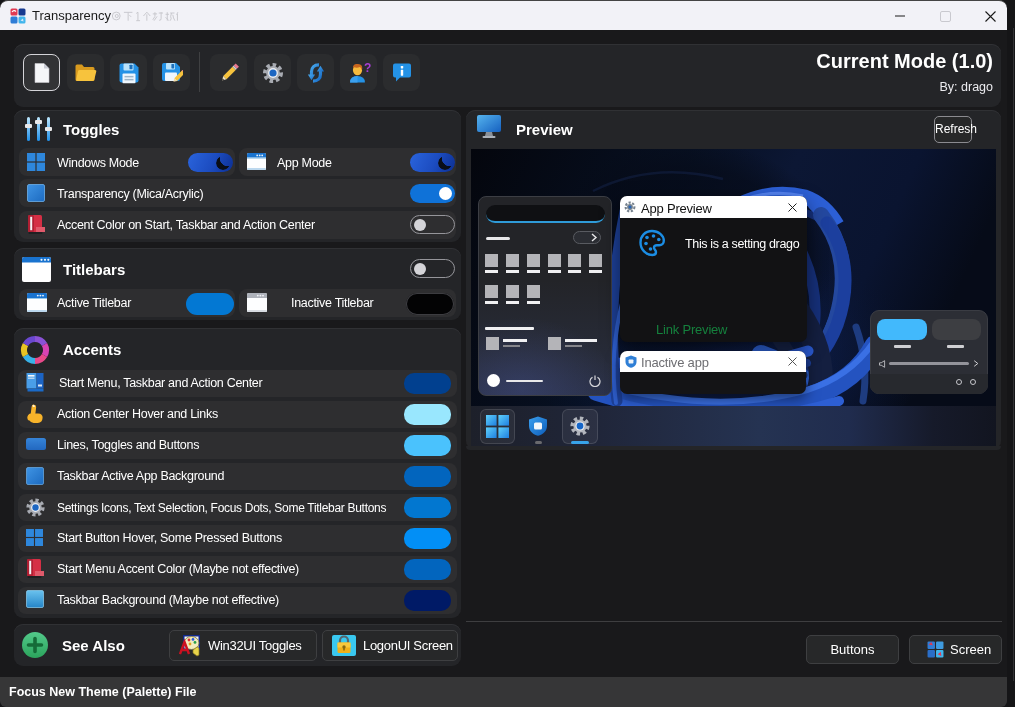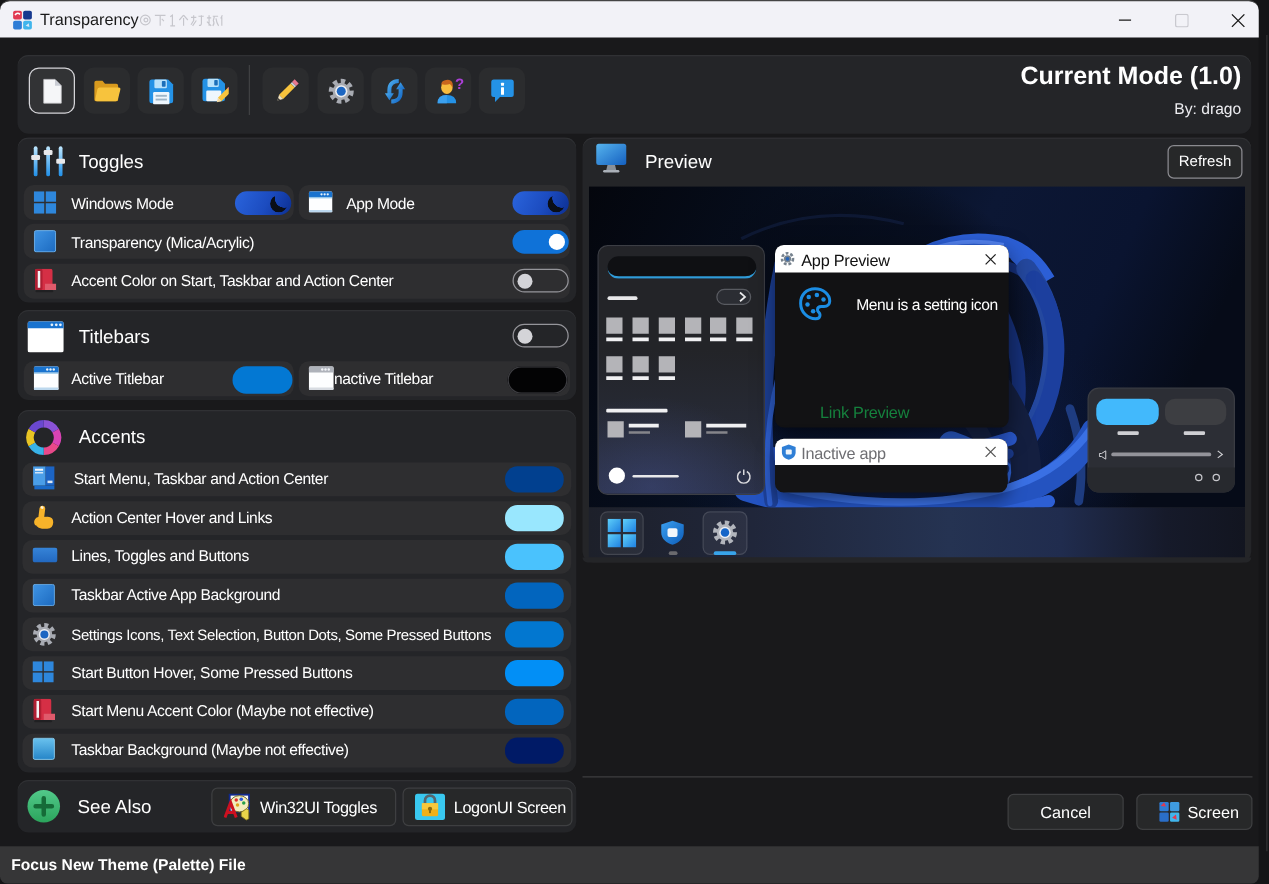--- a/index.html
+++ b/index.html
@@ -11,21 +11,21 @@
 #titlebar { left:0; top:0; width:1007px; height:30px; background:#f2f2f7; border-radius:8px 8px 0 0; border-top:1px solid #444; }
 #titlebar .title { left:32px; top:7px; font-size:13px; color:#1a1a1a; }
 .winbtn { top:0; width:44px; height:30px; text-align:center; line-height:30px; }
 
 
 #main { left:0; top:30px; width:1007px; height:647px; background:#19191b; }
 
 .panel { position:absolute; background:#242528; border-radius:9px; box-shadow:inset 0 1px 0 #303134; }
 .row { position:absolute; background:#2e2e30; border-radius:8px; }
 .rowtext { position:absolute; color:#ffffff; font-size:12.5px; line-height:15px; white-space:nowrap; letter-spacing:-0.3px; }
-.htext { position:absolute; color:#ffffff; font-size:15px; font-weight:normal; white-space:nowrap; }
+.htext { position:absolute; color:#ffffff; font-size:15px; font-weight:bold; white-space:nowrap; }
 .swatch { position:absolute; width:48px; height:22px; border-radius:11px; }
 .sw { width:47px; height:21px; border-radius:10px; }
 
 
 #toolbar { left:14px; top:44px; width:987px; height:63px; }
 .tbtn { position:absolute; top:54px; width:37px; height:37px; background:#2b2c2e; border-radius:8px; }
 .tbtn svg { position:absolute; left:50%; top:50%; transform:translate(-50%,-50%); }
 #tsep { left:199px; top:52px; width:1px; height:40px; background:#3f4042; }
 #cmode { right:22px; top:50px; font-size:20px; font-weight:bold; color:#fff; }
 #bydrago { right:22px; top:80px; font-size:12.5px; color:#ececf0; }
@@ -271,21 +271,21 @@
 <span class="rowtext" style="left:57px;top:296px">Active Titlebar</span>
 <div class="swatch" style="left:186px;top:293px;background:#0378d3"></div>
 <svg class="abs" style="left:247px;top:293px" width="20" height="19" viewBox="0 0 20 19">
     <rect x="0" y="0" width="20" height="19" rx="1.5" fill="#fdfeff"></rect>
     <path d="M0 1.5 Q0 0 1.5 0 H18.5 Q20 0 20 1.5 V5 H0 Z" fill="#aeb2ba"></path>
     <rect x="0" y="17" width="20" height="2" rx="1" fill="#d8dce2"></rect>
     <circle cx="13.4" cy="2.6" r="0.95" fill="#f2f4f8"></circle>
     <circle cx="16" cy="2.6" r="0.95" fill="#f2f4f8"></circle>
     <circle cx="10.8" cy="2.6" r="0.95" fill="#f2f4f8"></circle>
   </svg>
-<span class="rowtext" style="left:264px;top:296px">Inactive Titlebar</span>
+<span class="rowtext" style="left:291px;top:296px">Inactive Titlebar</span>
 <div class="swatch" style="left:406px;top:293px;background:#030304;box-shadow:inset 0 0 0 1px #3c3c40"></div>
 <div id="gAccents" class="panel" style="left:14px;top:328px;width:447px;height:290px"></div>
 <svg class="abs" style="left:20px;top:335px" width="30" height="30" viewBox="0 0 30 30">
   <g fill="none" stroke-width="6">
     <path d="M15 4 A11 11 0 0 1 24.5 9.5" stroke="#8a52d6"></path>
     <path d="M24.5 9.5 A11 11 0 0 1 24.5 20.5" stroke="#d843b4"></path>
     <path d="M24.5 20.5 A11 11 0 0 1 15 26" stroke="#e8498a"></path>
     <path d="M15 26 A11 11 0 0 1 5.5 20.5" stroke="#38b2e8"></path>
     <path d="M5.5 20.5 A11 11 0 0 1 5.5 9.5" stroke="#e8c424"></path>
     <path d="M5.5 9.5 A11 11 0 0 1 15 4" stroke="#6a48d0"></path>
@@ -332,21 +332,21 @@
   </svg>
 <span class="rowtext" style="left:57px;top:469px">Taskbar Active App Background</span>
 <div class="swatch sw" style="left:404px;top:466px;background:#0265be"></div>
 <div class="row" style="left:18px;top:494px;width:439px;height:27px"></div>
 <svg class="abs" style="left:25px;top:497px" width="21" height="21" viewBox="0 0 21 21">
     <circle cx="10.5" cy="10.5" r="7.2" fill="none" stroke="#a8abb2" stroke-width="3.8" stroke-dasharray="3.1 2.5"></circle>
     <circle cx="10.5" cy="10.5" r="6.2" fill="#a8abb2"></circle>
     <circle cx="10.5" cy="10.5" r="4.4" fill="#eceef2"></circle>
     <circle cx="10.5" cy="10.5" r="3.2" fill="#1c66c2"></circle>
   </svg>
-<span class="rowtext" style="left:57px;top:501px;font-size:12px">Settings Icons, Text Selection, Button Dots, Some Pressed Buttons</span>
+<span class="rowtext" style="left:57px;top:501px;font-size:12px">Settings Icons, Text Selection, Focus Dots, Some Titlebar Buttons</span>
 <div class="swatch sw" style="left:404px;top:497px;background:#0277d0"></div>
 <div class="row" style="left:18px;top:525px;width:439px;height:27px"></div>
 <svg class="abs" style="left:26px;top:529px" width="17" height="17" viewBox="0 0 18 18">
     <rect x="0" y="0" width="8.4" height="8.4" fill="#2e87dc"></rect>
     <rect x="9.6" y="0" width="8.4" height="8.4" fill="#2e87dc"></rect>
     <rect x="0" y="9.6" width="8.4" height="8.4" fill="#2e87dc"></rect>
     <rect x="9.6" y="9.6" width="8.4" height="8.4" fill="#2e87dc"></rect>
   </svg>
 <span class="rowtext" style="left:57px;top:531px">Start Button Hover, Some Pressed Buttons</span>
 <div class="swatch sw" style="left:404px;top:528px;background:#028ff6"></div>
@@ -414,21 +414,21 @@
       <linearGradient id="mon" x1="0" y1="0" x2="1" y2="1">
         <stop offset="0" stop-color="#56b4ee"></stop>
         <stop offset="1" stop-color="#1560c0"></stop>
       </linearGradient>
     </defs>
   <rect x="1" y="2" width="24" height="17" rx="2" fill="url(#mon)"></rect>
   <path d="M10 19 h6 l1 4 h-8 Z" fill="#8a9098"></path>
   <rect x="6.5" y="23" width="13" height="2" rx="1" fill="#aab0b8"></rect>
 </svg>
 <span class="htext" style="left:516px;top:121px">Preview</span>
-<div class="fbtn" style="left:934px;top:116px;width:60px;height:27px;line-height:25px;font-size:12px;border-color:#8b8b90">Refresh</div>
+<div class="fbtn" style="left:934px;top:116px;width:38px;height:27px;line-height:25px;font-size:12px;border-color:#8b8b90">Refresh</div>
 
 <div class="abs" style="left:471px;top:149px;width:525px;height:257px;overflow:hidden">
 <svg width="525" height="258" viewBox="0 0 525 258">
   <defs>
     <linearGradient id="wbg" x1="0" y1="0" x2="1" y2="0.22">
       <stop offset="0" stop-color="#04060d"></stop>
           <stop offset="0.4" stop-color="#071022"></stop>
           <stop offset="0.6" stop-color="#0c1734"></stop>
           <stop offset="0.82" stop-color="#0a1430"></stop>
           <stop offset="1" stop-color="#060b18"></stop>
@@ -536,21 +536,21 @@
     <path d="M0.5 0.5 L8.5 8.5 M8.5 0.5 L0.5 8.5" stroke="#222" stroke-width="1"></path>
   </svg>
 <svg class="abs" style="left:637px;top:228px" width="30" height="30" viewBox="0 0 30 30">
   <path d="M15 3 C8 3 3.5 8 3.5 14.5 C3.5 21.5 9 27 15.5 27 C18 27 19 25.5 19 24 C19 22.8 18.3 22.2 17.8 21.6 C17.3 21 17 20.5 17 19.7 C17 18.2 18.2 17.2 20 17.2 L22.2 17.2 C25 17.2 26.8 15.2 26.8 12.8 C26.8 7.3 21.5 3 15 3 Z" fill="none" stroke="#1b8de4" stroke-width="2.4"></path>
   <circle cx="10" cy="9.5" r="1.8" fill="#1b8de4"></circle>
     <circle cx="16.5" cy="8" r="1.8" fill="#1b8de4"></circle>
     <circle cx="21.8" cy="11.5" r="1.8" fill="#1b8de4"></circle>
     <circle cx="9" cy="15.5" r="1.8" fill="#1b8de4"></circle>
     <circle cx="13.5" cy="21" r="1.8" fill="#1b8de4"></circle>
 </svg>
-<span class="abs" style="left:685px;top:237px;font-size:12.5px;letter-spacing:-0.35px;color:#fff">Menu is a setting icon</span>
+<span class="abs" style="left:685px;top:237px;font-size:12.5px;letter-spacing:-0.35px;color:#fff">This is a setting drago</span>
 <span class="abs" style="left:656px;top:322px;font-size:13px;letter-spacing:-0.2px;color:#15803d">Link Preview</span>
 
 <div class="abs" style="left:620px;top:351px;width:186px;height:43px;background:#141416;border-radius:7px;box-shadow:0 5px 14px rgba(0,0,0,0.5)"></div>
 <div class="abs" style="left:620px;top:351px;width:186px;height:21px;background:#fff;border-radius:7px 7px 0 0"></div>
 <svg class="abs" style="left:625px;top:355px" width="12" height="13" viewBox="0 0 12 13">
     <path d="M6 0.5 L11.5 2.5 V7 C11.5 10 9 12 6 12.8 C3 12 0.5 10 0.5 7 V2.5 Z" fill="#2f7fd6"></path>
     <rect x="3.6" y="4.5" width="4.8" height="4" rx="0.8" fill="#eef4fa"></rect>
   </svg>
 <span class="abs" style="left:641px;top:355px;font-size:13px;letter-spacing:-0.2px;color:#6e6e72">Inactive app</span>
 <svg class="abs" style="left:788px;top:357px" width="9" height="9" viewBox="0 0 9 9">
@@ -603,21 +603,21 @@
     <circle cx="11" cy="11" r="7.6" fill="none" stroke="#b2b5bc" stroke-width="4" stroke-dasharray="3.3 2.6"></circle>
     <circle cx="11" cy="11" r="6.6" fill="#b2b5bc"></circle>
     <circle cx="11" cy="11" r="4.6" fill="#eceef2"></circle>
     <circle cx="11" cy="11" r="3.4" fill="#1565c8"></circle>
   </svg>
 <div class="abs" style="left:571px;top:441px;width:18px;height:3px;background:#38a4ea;border-radius:1.5px"></div>
 <div class="abs" style="left:466px;top:446px;width:535px;height:4px;background:#242528;border-radius:0 0 9px 9px"></div>
 
 <div class="abs" id="footsep" style="left:466px;top:621px;width:536px;height:1px;background:#3e3e40"></div>
 <div class="abs" style="left:1013px;top:28px;width:1px;height:653px;background:#323234"></div>
-<div class="fbtn" style="left:806px;top:635px;width:93px;height:29px;line-height:27px">Cancel</div>
+<div class="fbtn" style="left:806px;top:635px;width:93px;height:29px;line-height:27px">Buttons</div>
 <div class="fbtn" style="left:909px;top:635px;width:93px;height:29px"></div>
 <svg class="abs" style="left:927px;top:641px" width="17" height="17" viewBox="0 0 16 16">
   <rect x="0.5" y="0.5" width="7" height="7" rx="1" fill="#2f7dd6"></rect>
   <rect x="8.5" y="0.5" width="7" height="7" rx="1" fill="#3f9be0"></rect>
   <rect x="0.5" y="8.5" width="7" height="7" rx="1" fill="#2a6ec8"></rect>
   <rect x="8.5" y="8.5" width="7" height="7" rx="1" fill="#41b5ec"></rect>
   <path d="M1.5 3.5 L4 1 L5.5 4 Z" fill="#e13a52"></path>
   <path d="M10 12.5 L13 10 L13.5 14 Z" fill="#e13a52"></path>
 </svg>
 <span class="abs" style="left:950px;top:642px;font-size:13px;color:#fff">Screen</span>

